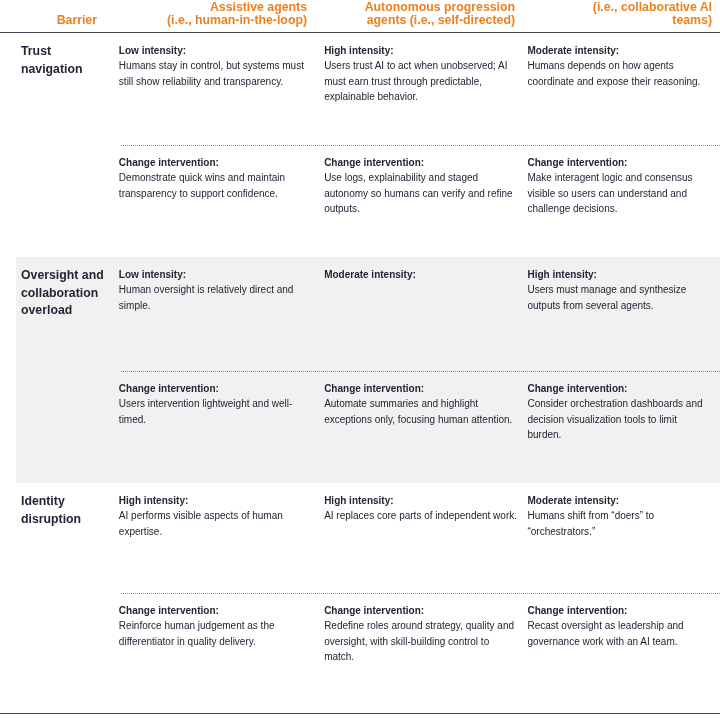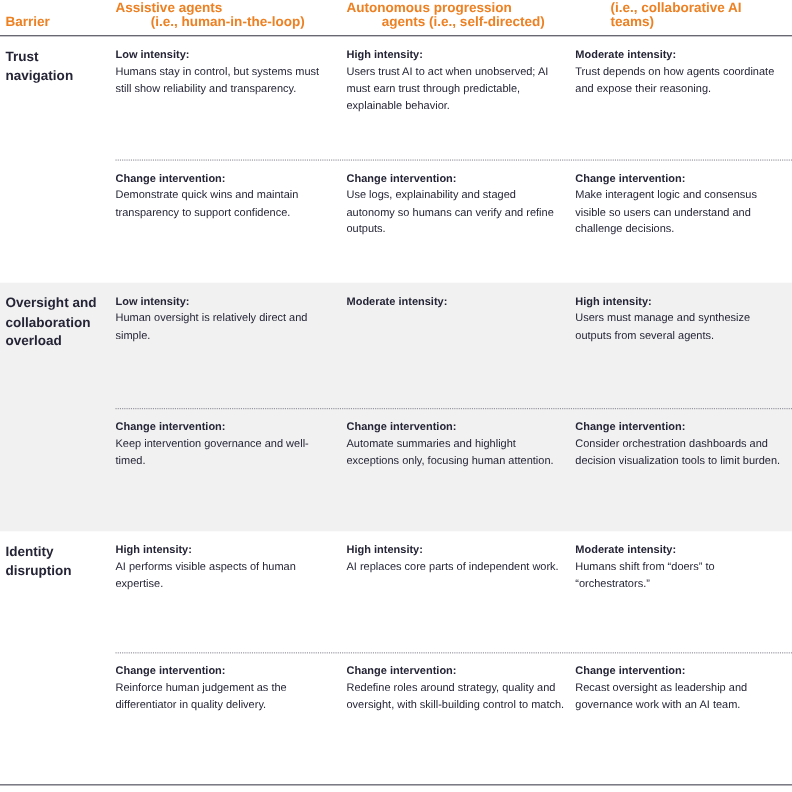--- a/index.html
+++ b/index.html
@@ -31,33 +31,34 @@
     height: 33px;
     box-sizing: border-box;
   }
   .th {
     color: #ED8022;
     font-weight: bold;
     font-size: 12.3px;
     line-height: 13.6px;
     box-sizing: border-box;
     padding-right: 8px;
+    text-align: right;
   }
   .th .l2 { display: block; margin-left: 32px; }
 
   
   .c1 { width: 105px; padding-left: 5px; }
   .c2 { width: 210px; padding-left: 0px; }
   .c3 { width: 208px; padding-left: 0px; }
   .c4 { width: 197px; padding-left: 0px; }
 
   .th.c1 { padding-left: 5px; margin-top: 15px; }
 
   
-  .barrier-group { position: relative; }
+  .barrier-group { position: relative; margin-left: 16px; }
   .barrier-group.shaded { background: #f1f1f1; }
 
   .subrow {
     display: flex;
     position: relative;
     box-sizing: border-box;
   }
   .subrow.interv { }
 
   .cell {
@@ -130,21 +131,21 @@
           <div class="cell c2">
             <span class="lead">Low intensity:</span>
             <span class="body-text">Humans stay in control, but systems must still show reliability and transparency.</span>
           </div>
           <div class="cell c3">
             <span class="lead">High intensity:</span>
             <span class="body-text">Users trust AI to act when unobserved; AI must earn trust through predictable, explainable behavior.</span>
           </div>
           <div class="cell c4">
             <span class="lead">Moderate intensity:</span>
-            <span class="body-text">Trust depends on how agents coordinate and expose their reasoning.</span>
+            <span class="body-text">Humans depends on how agents coordinate and expose their reasoning.</span>
           </div>
         </div>
         <div class="subrow interv row-pad-top" style="height: 112px;">
           <div class="dotted-sep"></div>
           <div class="cell c1"></div>
           <div class="cell c2">
             <span class="lead">Change intervention:</span>
             <span class="body-text">Demonstrate quick wins and maintain transparency to support confidence.</span>
           </div>
           <div class="cell c3">
@@ -170,21 +171,21 @@
           <div class="cell c4">
             <span class="lead">High intensity:</span>
             <span class="body-text">Users must manage and synthesize outputs from several agents.</span>
           </div>
         </div>
         <div class="subrow interv row-pad-top" style="height: 112px;">
           <div class="dotted-sep"></div>
           <div class="cell c1"></div>
           <div class="cell c2">
             <span class="lead">Change intervention:</span>
-            <span class="body-text">Keep intervention governance and well-timed.</span>
+            <span class="body-text">Users intervention lightweight and well-timed.</span>
           </div>
           <div class="cell c3">
             <span class="lead">Change intervention:</span>
             <span class="body-text">Automate summaries and highlight exceptions only, focusing human attention.</span>
           </div>
           <div class="cell c4">
             <span class="lead">Change intervention:</span>
             <span class="body-text">Consider orchestration dashboards and decision visualization tools to limit burden.</span>
           </div>
         </div>

